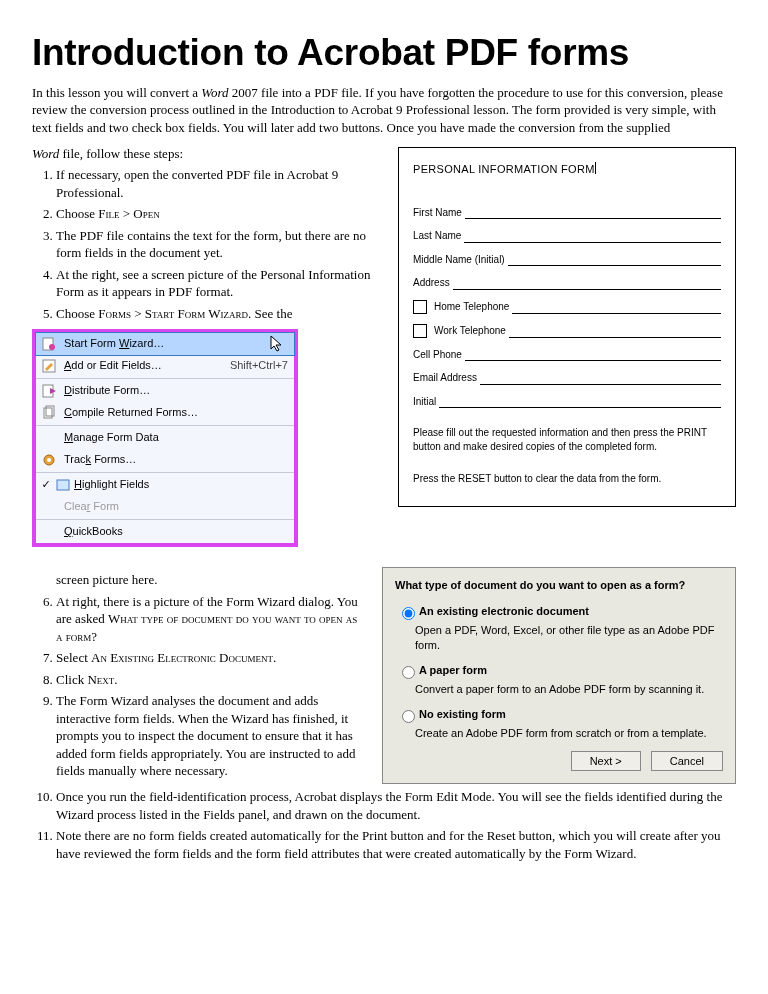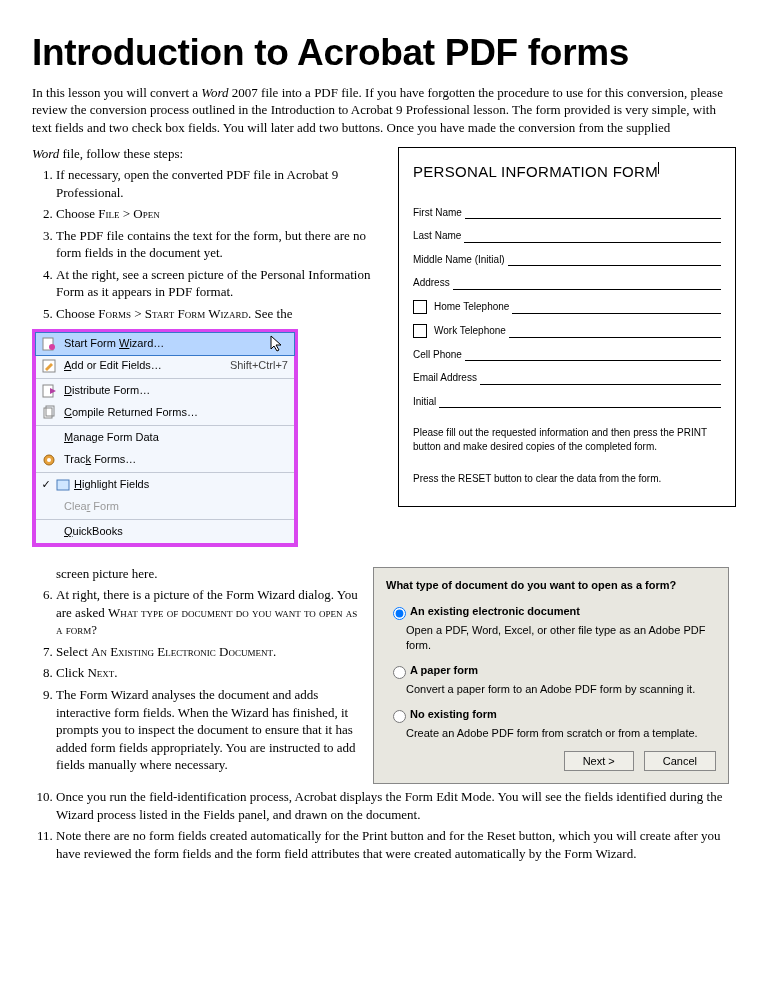--- a/index.html
+++ b/index.html
@@ -63,21 +63,21 @@
   .pif {
     border: 1px solid #000;
     width: 346px;
     padding: 14px 14px 20px 14px;
     font-family: Arial, Helvetica, sans-serif;
     font-size: 10px;
     box-sizing: border-box;
     margin-top: 2px;
   }
   .pif-title {
-    font-size: 15px; letter-spacing: 0.3px; margin-bottom: 22px;
+    font-size: 11px; letter-spacing: 0.3px; margin-bottom: 22px;
     border-right: 1px solid #000; display:inline-block; padding-right:0; height:12px;
   }
   .pif-row { display:flex; align-items:flex-end; margin: 10px 0; gap:3px;}
   .pif-row .lbl { white-space: nowrap; }
   .pif-row .line { flex:1; border-bottom:1px solid #000; height:10px;}
   .pif-check { width:12px; height:12px; border:1px solid #000; margin-right:4px;}
   .pif-note { margin-top: 18px; line-height:1.4;}
   
   .wizard {
     width: 356px;
@@ -92,21 +92,21 @@
   .wizard .q { font-weight: bold; margin-bottom: 12px; }
   .wizard .opt { margin: 6px 0 2px 2px; }
   .wizard .opt label { font-weight: bold; }
   .wizard .opt .desc { display:block; margin: 3px 0 10px 18px; font-weight: normal; }
   .wizard input[type=radio]{ margin-right:4px; vertical-align:middle;}
   .wizard .buttons { display:flex; justify-content:flex-end; gap:10px; margin-top:8px;}
   .wizard button {
     font-family: Tahoma, Arial, sans-serif; font-size:11px;
     background:#efeee8; border:1px solid #888; padding:3px 18px;
   }
-  .mid-row { display:flex; gap:11px; align-items:center; margin-top:6px;}
+  .mid-row { display:flex; gap:20px; align-items:flex-end; margin-top:6px;}
 </style>
 </head>
 <body>
 
 <h1>Introduction to Acrobat PDF forms</h1>
 
 <div class="row">
   <div style="flex:1">
     <div class="intro">
       <span>In this lesson you will convert a </span><em>Word</em><span> 2007 file into a PDF file. If you have forgotten the procedure to use for this conversion, please review the conversion process outlined in the Introduction to Acrobat 9 Professional lesson. The form provided is very simple, with text fields and two check box fields. You will later add two buttons. Once you have made the conversion from the supplied</span>

